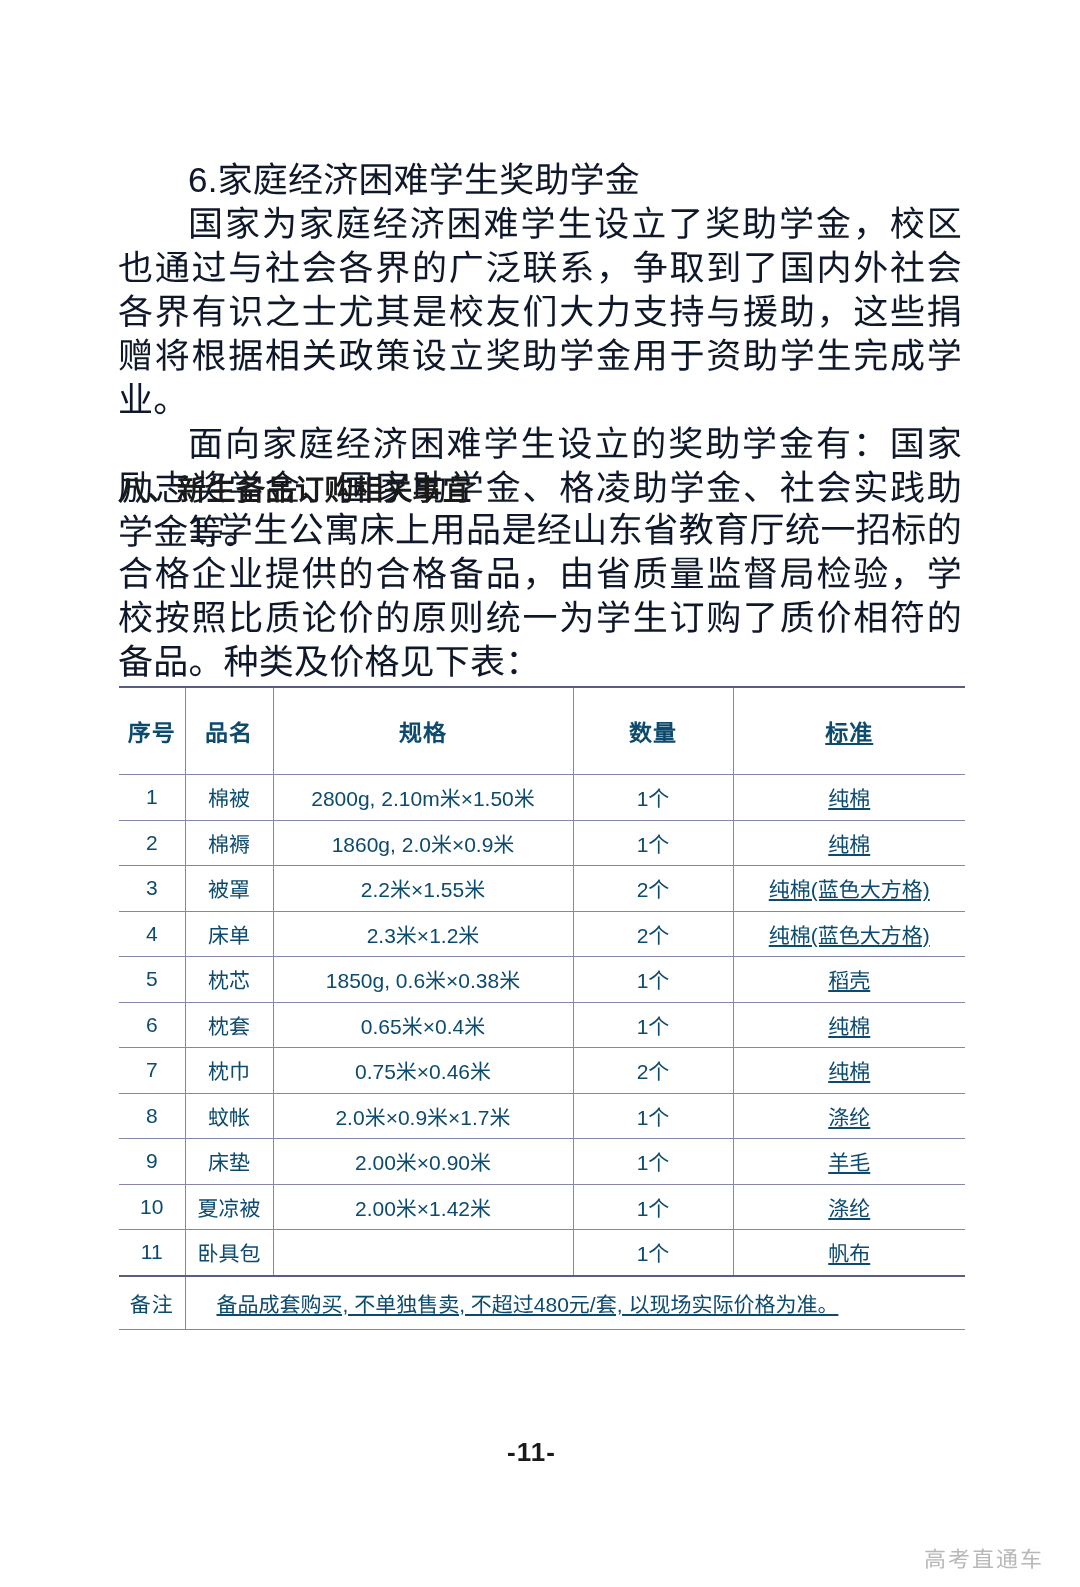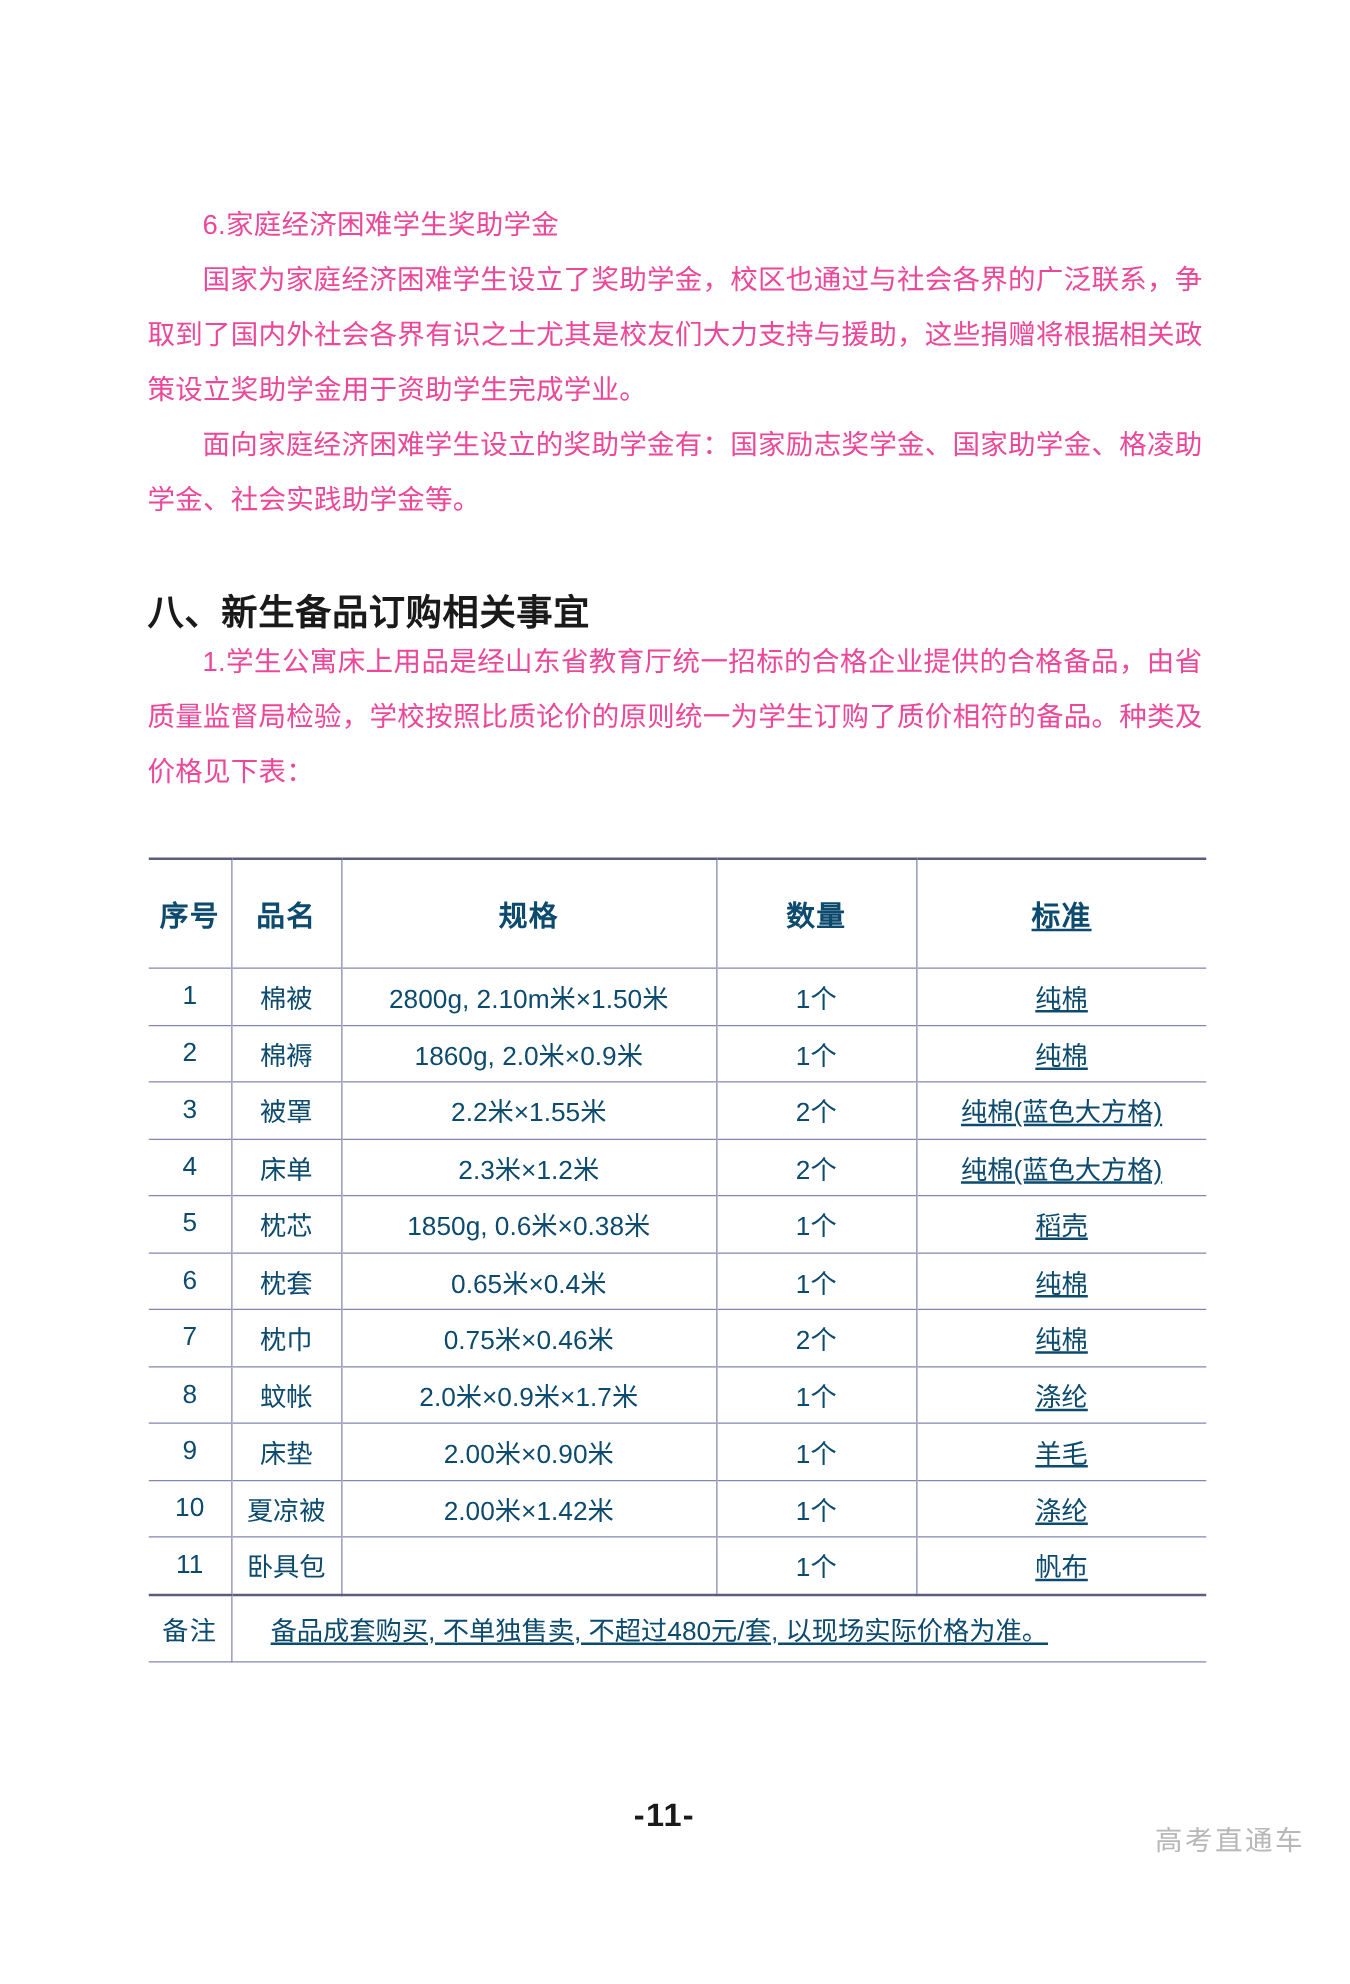--- a/index.html
+++ b/index.html
@@ -25,27 +25,27 @@
 
   
   .prose {
     position: absolute;
     left: 118px;
     top: 158px;
     width: 844px;
   }
 
   .para {
-    font-size: 22px;
+    font-size: 35px;
     line-height: 44px;
     letter-spacing: 0.2px;
     text-align: justify;
     text-justify: inter-character;
     margin: 0;
-    color: #ec4899;
+    color: #0f172a;
   }
   .para.indent { text-indent: 2em; }
   .para.sub    { text-indent: 2em; }
 
   
   .section-heading {
     position: absolute;
     left: 118px;
     top: 466px;
     font-size: 29px;
@@ -128,21 +128,21 @@
     text-align: center;
     font-size: 26px;
     font-weight: bold;
     color: #1a1a1a;
     letter-spacing: 1px;
   }
 
   .watermark {
     position: absolute;
     right: 36px;
-    top: 1454px;
+    top: 1541px;
     font-size: 22px;
     color: #b8b8b8;
     letter-spacing: 2px;
     user-select: none;
   }
 </style>
 </head>
 <body>
 
 <div class="page">

